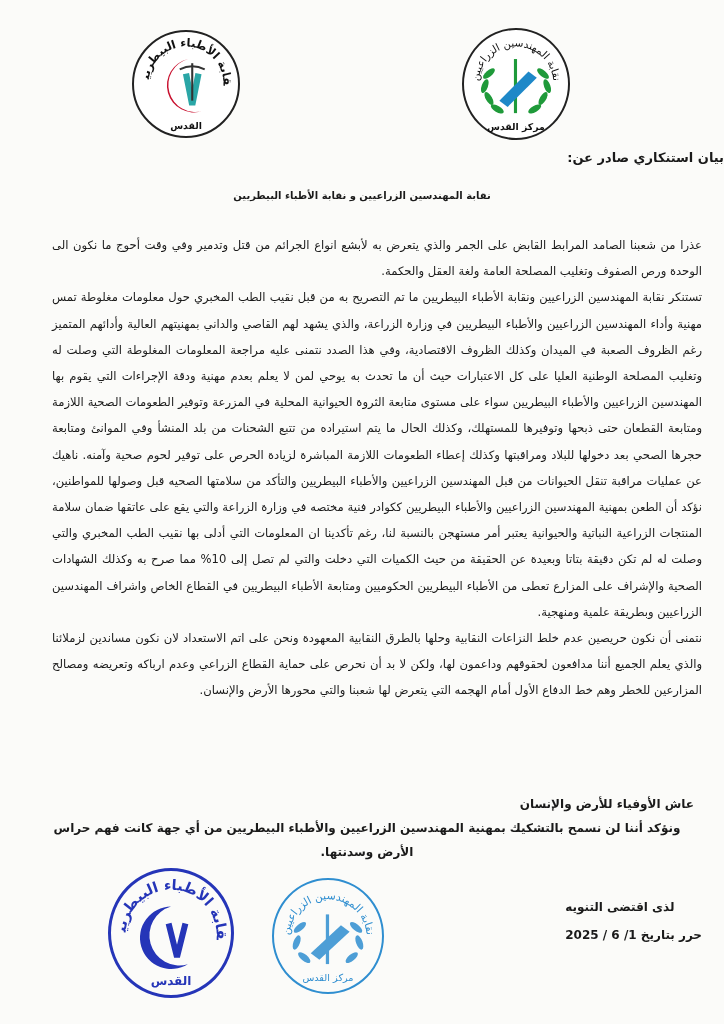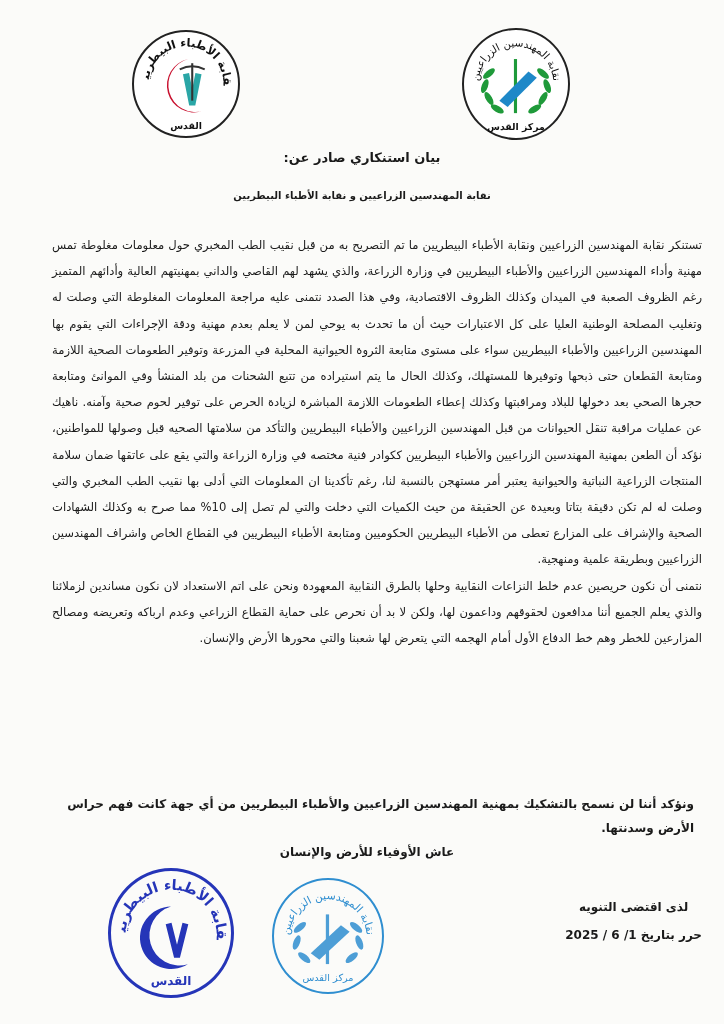--- a/index.html
+++ b/index.html
@@ -8,27 +8,27 @@
     font-family: "DejaVu Sans", sans-serif; color:#1a1a1a;
   }
   .logo { position:absolute; border-radius:50%; border:2px solid #222; background:#fff; }
   .logo svg { width:100%; height:100%; display:block; }
   #logo-vet { left:132px; top:30px; width:104px; height:104px; }
   #logo-agri { left:462px; top:28px; width:104px; height:108px; }
   #stamp-vet { left:108px; top:868px; width:120px; height:124px; border:3px solid #2535b8; background:transparent; }
   #stamp-agri { left:272px; top:878px; width:108px; height:112px; border:2px solid #2f8ed0; background:transparent; }
 
   .doc { position:absolute; right:22px; left:52px; direction:rtl; text-align:justify; }
-  .title1 { position:absolute; top:150px; left:0; right:0; text-align:center; direction:rtl; font-weight:bold; font-size:13px; }
+  .title1 { position:absolute; top:150px; left:0; right:0; text-align:right; direction:rtl; font-weight:bold; font-size:13px; }
   .title2 { position:absolute; top:190px; left:0; right:0; text-align:center; direction:rtl; font-weight:bold; font-size:10px; }
   .body-text { top:232px; font-size:11.6px; line-height:26.2px; }
   .body-text p { margin:0; text-align-last:right; }
   .closing { position:absolute; left:40px; right:30px; direction:rtl; text-align:center; font-weight:bold; font-size:12px; line-height:24px; top:792px; }
   .closing div:first-child { text-align:right; padding-right:0; }
-  .sign { position:absolute; right:22px; top:893px; direction:rtl; text-align:center; font-weight:bold; font-size:12px; line-height:28px; }
+  .sign { position:absolute; right:22px; top:893px; direction:rtl; text-align:left; font-weight:bold; font-size:12px; line-height:28px; }
 </style>
 </head>
 <body>
 
 <div id="logo-vet" class="logo">
   <svg viewBox="0 0 100 100">
     <defs>
         <path id="arcV" d="M 14 50 A 36 36 0 0 1 86 50"></path>
       </defs>
     <text font-size="11" font-weight="bold" fill="#111" text-anchor="middle"><textPath href="#arcV" startOffset="50%">نقابة الأطباء البيطريين</textPath></text>
@@ -59,27 +59,28 @@
     </g>
     <path d="M 34 66 L 62 38 L 70 44 L 42 72 Z" fill="#1e88c8"></path>
     <text x="50" y="94" font-size="9" font-weight="bold" text-anchor="middle" fill="#111">مركز القدس</text>
   </svg>
 </div>
 
 <div class="title1">بيان استنكاري صادر عن:</div>
 <div class="title2">نقابة المهندسين الزراعيين و نقابة الأطباء البيطريين</div>
 
 <div class="doc body-text">
+  <p>عذرا من شعبنا الصامد المرابط القابض على الجمر والذي يتعرض به لأبشع انواع الجرائم من قتل وتدمير وفي وقت أحوج ما نكون الى الوحدة ورص الصفوف وتغليب المصلحة العامة ولغة العقل والحكمة.</p>
   <p>تستنكر نقابة المهندسين الزراعيين ونقابة الأطباء البيطريين ما تم التصريح به من قبل نقيب الطب المخبري حول معلومات مغلوطة تمس مهنية وأداء المهندسين الزراعيين والأطباء البيطريين في وزارة الزراعة، والذي يشهد لهم القاصي والداني بمهنيتهم العالية وأدائهم المتميز رغم الظروف الصعبة في الميدان وكذلك الظروف الاقتصادية، وفي هذا الصدد نتمنى عليه مراجعة المعلومات المغلوطة التي وصلت له وتغليب المصلحة الوطنية العليا على كل الاعتبارات حيث أن ما تحدث به يوحي لمن لا يعلم بعدم مهنية ودقة الإجراءات التي يقوم بها المهندسين الزراعيين والأطباء البيطريين سواء على مستوى متابعة الثروة الحيوانية المحلية في المزرعة وتوفير الطعومات الصحية اللازمة ومتابعة القطعان حتى ذبحها وتوفيرها للمستهلك، وكذلك الحال ما يتم استيراده من تتبع الشحنات من بلد المنشأ وفي الموانئ ومتابعة حجرها الصحي بعد دخولها للبلاد ومراقبتها وكذلك إعطاء الطعومات اللازمة المباشرة لزيادة الحرص على توفير لحوم صحية وآمنه. ناهيك عن عمليات مراقبة تنقل الحيوانات من قبل المهندسين الزراعيين والأطباء البيطريين والتأكد من سلامتها الصحيه قبل وصولها للمواطنين، نؤكد أن الطعن بمهنية المهندسين الزراعيين والأطباء البيطريين ككوادر فنية مختصه في وزارة الزراعة والتي يقع على عاتقها ضمان سلامة المنتجات الزراعية النباتية والحيوانية يعتبر أمر مستهجن بالنسبة لنا، رغم تأكدينا ان المعلومات التي أدلى بها نقيب الطب المخبري والتي وصلت له لم تكن دقيقة بتاتا وبعيدة عن الحقيقة من حيث الكميات التي دخلت والتي لم تصل إلى 10% مما صرح به وكذلك الشهادات الصحية والإشراف على المزارع تعطى من الأطباء البيطريين الحكوميين ومتابعة الأطباء البيطريين في القطاع الخاص واشراف المهندسين الزراعيين وبطريقة علمية ومنهجية.</p>
   <p>نتمنى أن نكون حريصين عدم خلط النزاعات النقابية وحلها بالطرق النقابية المعهودة ونحن على اتم الاستعداد لان نكون مساندين لزملائنا والذي يعلم الجميع أننا مدافعون لحقوقهم وداعمون لها، ولكن لا بد أن نحرص على حماية القطاع الزراعي وعدم ارباكه وتعريضه ومصالح المزارعين للخطر وهم خط الدفاع الأول أمام الهجمه التي يتعرض لها شعبنا والتي محورها الأرض والإنسان.</p>
 </div>
 
 <div class="closing">
+  <div>عاش الأوفياء للأرض والإنسان</div>
   <div>ونؤكد أننا لن نسمح بالتشكيك بمهنية المهندسين الزراعيين والأطباء البيطريين من أي جهة كانت فهم حراس الأرض وسدنتها.</div>
-  <div>عاش الأوفياء للأرض والإنسان</div>
 </div>
 
 <div class="sign">
   <div>لذى اقتضى التنويه</div>
   <div>حرر بتاريخ 1/ 6 / 2025</div>
 </div>
 
 <div id="stamp-vet" class="logo">
   <svg viewBox="0 0 100 100">
     <defs>

